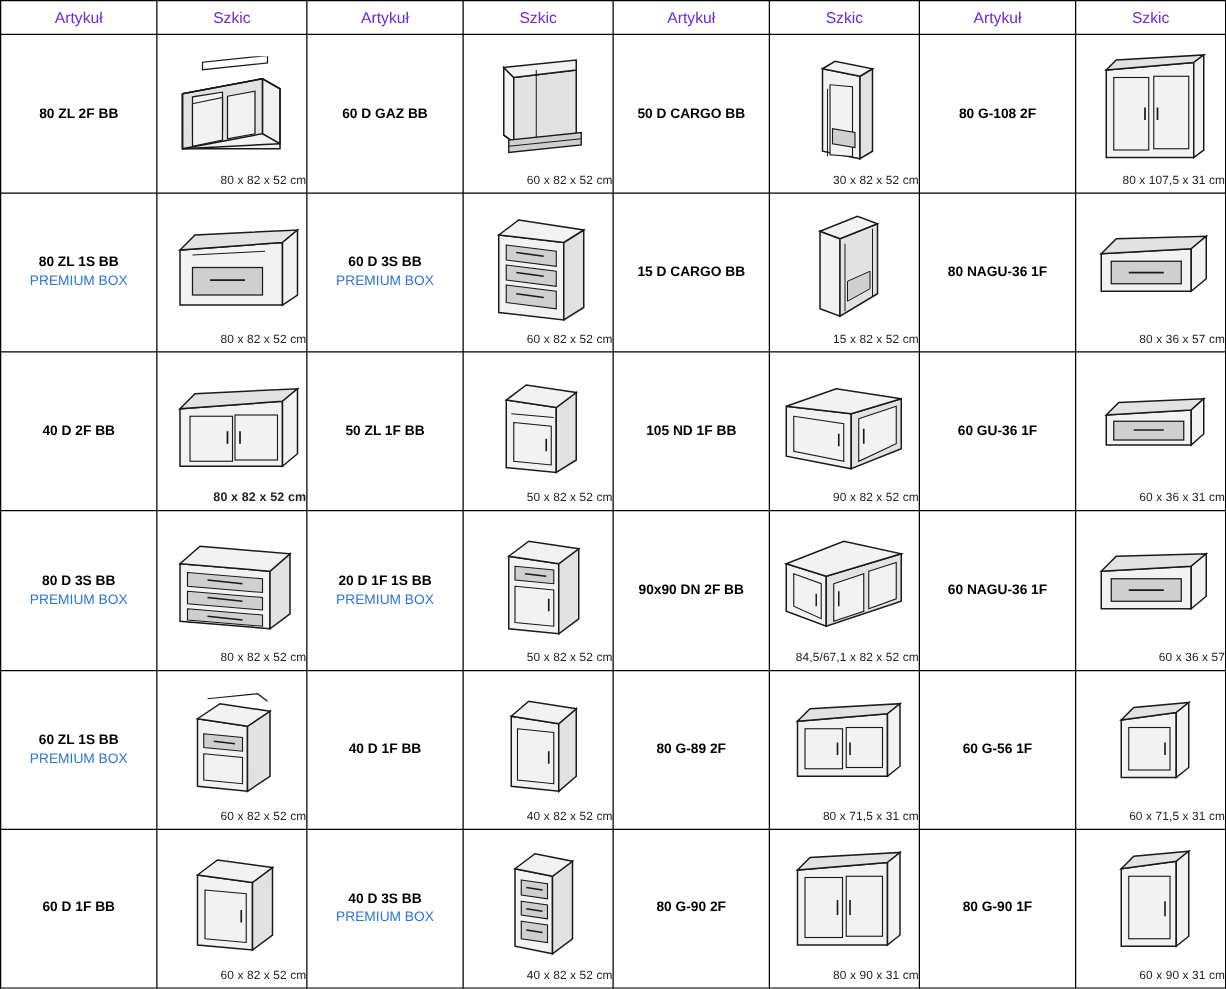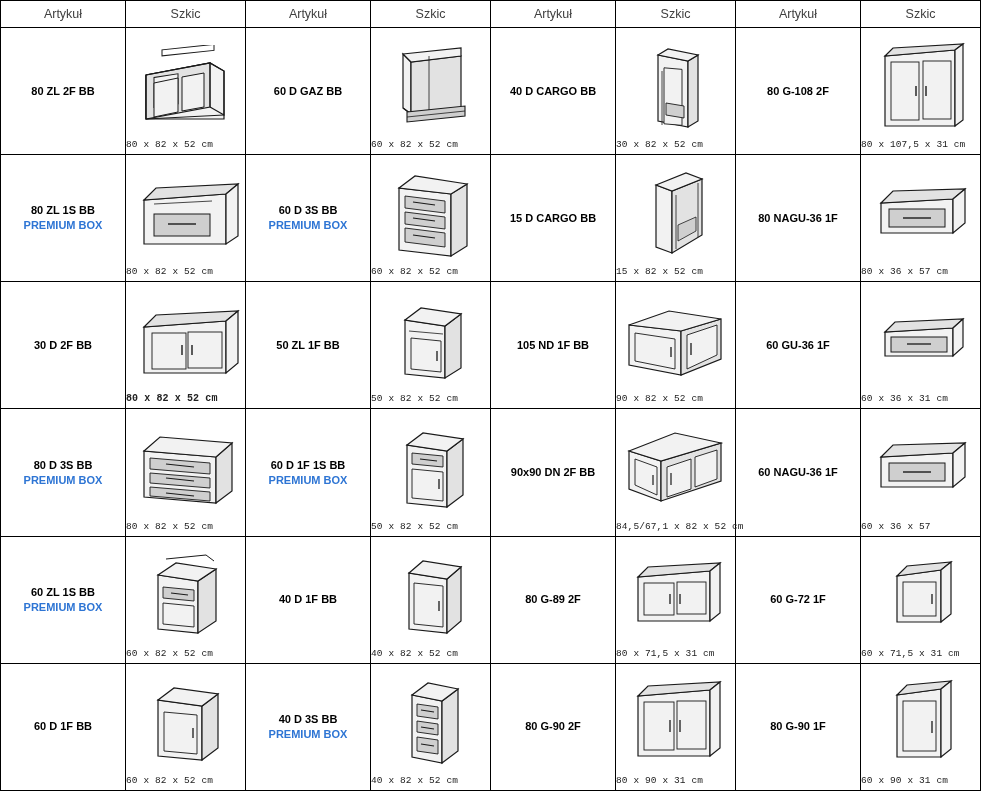--- a/index.html
+++ b/index.html
@@ -29,52 +29,51 @@
     border: 1px solid #000000;
     padding: 0;
     margin: 0;
     vertical-align: middle;
     text-align: center;
   }
   thead th {
     height: 26px;
     font-size: 12.5px;
     font-weight: normal;
-    color: #404040;
+    color: #6d28d9;
   }
   
   col.art { width: 125px; }
   col.ske { width: 120px; }
 
   tbody tr { height: 127px; }
 
   td.article {
     font-size: 11px;
     font-weight: bold;
     line-height: 1.35;
     padding: 2px 4px;
   }
   td.article .premium {
     color: #2e75d4;
-    font-weight: bold;
+    font-weight: normal;
     display: block;
   }
   td.sketch {
     position: relative;
     padding: 0;
   }
   .sk-wrap {
     display: flex;
     flex-direction: column;
-    align-items: flex-start;
+    align-items: flex-end;
     justify-content: flex-start;
     height: 100%;
     box-sizing: border-box;
     padding-top: 6px;
-    font-family: Liberation Mono, monospace;
   }
   .sk-img {
     flex: 1 1 auto;
     display: flex;
     align-items: center;
     justify-content: center;
     width: 100%;
   }
   .dim {
     font-size: 9.5px;
@@ -159,21 +158,21 @@
                 <polygon class="fill-d ln" points="30,70 30,80 88,74 88,64" stroke-width="1.1"></polygon>
                 <line class="ln" x1="30" y1="75" x2="88" y2="69" stroke-width="0.8"></line>
                 <line class="ln" x1="52" y1="14" x2="52" y2="68" stroke-width="0.8"></line>
               </svg>
             </div>
             <div class="dim">60 x 82 x 52 cm</div>
           </div>
         </td>
 
         <td class="article">
-          <span>40 D CARGO BB</span>
+          <span>50 D CARGO BB</span>
           <span class="premium"></span>
         </td>
         <td class="sketch">
           <div class="sk-wrap">
             <div class="sk-img">
               <svg width="88" height="92" viewBox="0 0 88 92">
                 <polygon class="fill-l ln" points="26,14 26,80 56,86 56,20" stroke-width="1.2"></polygon>
                 <polygon class="fill-m ln" points="56,20 56,86 66,80 66,14" stroke-width="1.2"></polygon>
                 <polygon class="fill-l ln" points="26,14 36,8 66,14 56,20" stroke-width="1.2"></polygon>
                 <rect class="fill-l ln" x="32" y="24" width="18" height="56" stroke-width="0.9" transform="skewY(5)"></rect>
@@ -286,21 +285,21 @@
                 <line class="ln" x1="38" y1="35" x2="66" y2="35" stroke-width="1.4"></line>
               </svg>
             </div>
             <div class="dim">80 x 36 x 57 cm</div>
           </div>
         </td>
       </tr>
 
       <tr>
         <td class="article">
-          <span>30 D 2F BB</span>
+          <span>40 D 2F BB</span>
           <span class="premium"></span>
         </td>
         <td class="sketch">
           <div class="sk-wrap">
             <div class="sk-img">
               <svg width="112" height="80" viewBox="0 0 112 80">
                 <polygon class="fill-l ln" points="14,26 14,72 96,72 96,20 14,26" stroke-width="1.2"></polygon>
                 <polygon class="fill-m ln" points="14,26 26,14 108,10 96,20" stroke-width="1.2"></polygon>
                 <polygon class="fill-l ln" points="96,20 108,10 108,62 96,72" stroke-width="1.2"></polygon>
                 <rect class="fill-l ln" x="22" y="32" width="34" height="36" stroke-width="0.9"></rect>
@@ -392,21 +391,21 @@
                 <line class="ln" x1="36" y1="37" x2="64" y2="40" stroke-width="1.2"></line>
                 <line class="ln" x1="36" y1="51" x2="64" y2="54" stroke-width="1.2"></line>
                 <line class="ln" x1="36" y1="66" x2="64" y2="69" stroke-width="1.2"></line>
               </svg>
             </div>
             <div class="dim">80 x 82 x 52 cm</div>
           </div>
         </td>
 
         <td class="article">
-          <span>60 D 1F 1S BB</span>
+          <span>20 D 1F 1S BB</span>
           <span class="premium">PREMIUM BOX</span>
         </td>
         <td class="sketch">
           <div class="sk-wrap">
             <div class="sk-img">
               <svg width="92" height="90" viewBox="0 0 92 90">
                 <polygon class="fill-l ln" points="22,22 22,80 62,84 62,28" stroke-width="1.2"></polygon>
                 <polygon class="fill-m ln" points="62,28 62,84 78,72 78,16" stroke-width="1.2"></polygon>
                 <polygon class="fill-l ln" points="22,22 38,10 78,16 62,28" stroke-width="1.2"></polygon>
                 <polygon class="fill-d ln" points="27,30 58,33 58,44 27,41" stroke-width="0.9"></polygon>
@@ -517,21 +516,21 @@
                 <rect class="fill-l ln" x="55" y="23" width="29" height="32" stroke-width="0.9"></rect>
                 <line class="ln" x1="48" y1="35" x2="48" y2="45" stroke-width="1.3"></line>
                 <line class="ln" x1="58" y1="35" x2="58" y2="45" stroke-width="1.3"></line>
               </svg>
             </div>
             <div class="dim">80 x 71,5 x 31 cm</div>
           </div>
         </td>
 
         <td class="article">
-          <span>60 G-72 1F</span>
+          <span>60 G-56 1F</span>
           <span class="premium"></span>
         </td>
         <td class="sketch">
           <div class="sk-wrap">
             <div class="sk-img">
               <svg width="88" height="74" viewBox="0 0 88 74">
                 <polygon class="fill-l ln" points="20,18 20,64 64,64 64,12 20,18" stroke-width="1.2"></polygon>
                 <polygon class="fill-m ln" points="20,18 30,8 74,4 64,12" stroke-width="1.2"></polygon>
                 <polygon class="fill-l ln" points="64,12 74,4 74,56 64,64" stroke-width="1.2"></polygon>
                 <rect class="fill-l ln" x="26" y="24" width="33" height="34" stroke-width="0.9"></rect>

